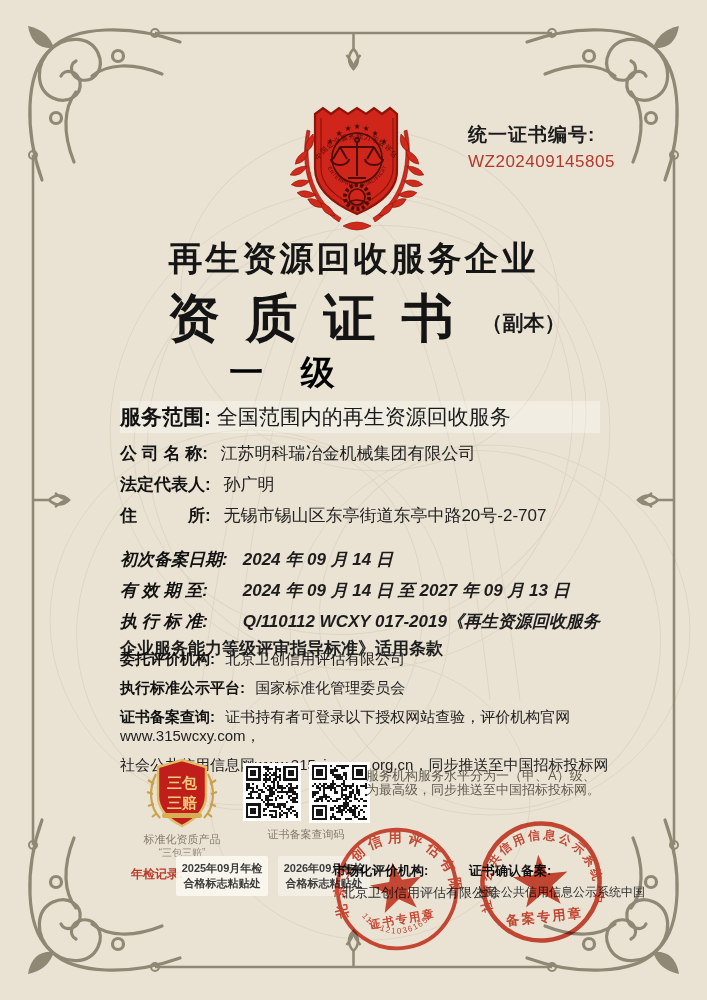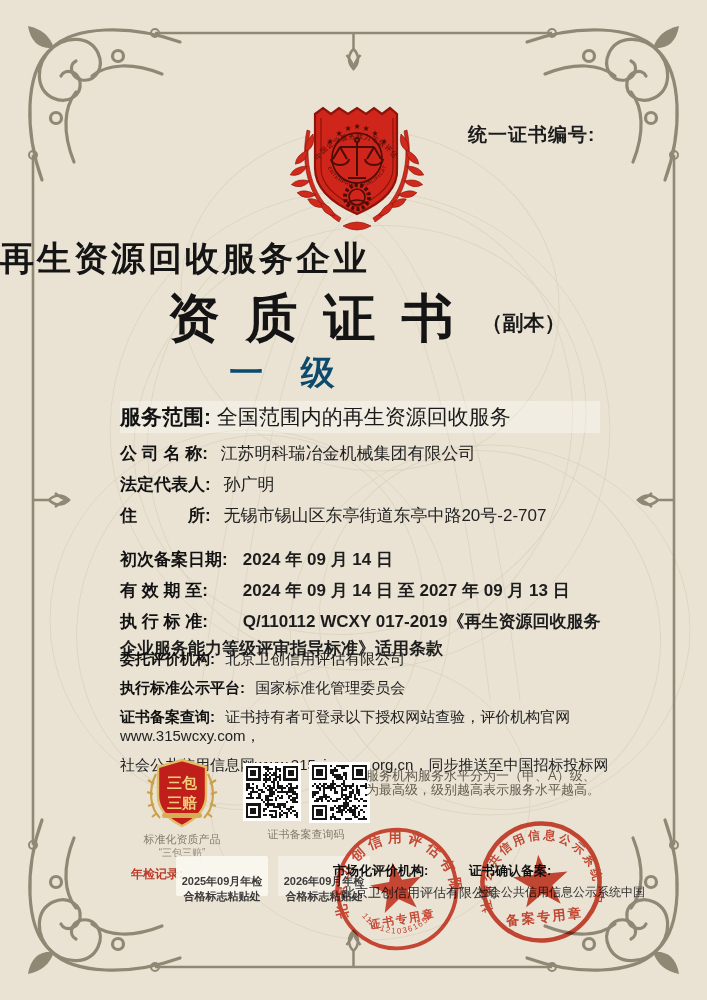--- a/index.html
+++ b/index.html
@@ -10,57 +10,57 @@
   
   .guilloche{left:0;top:0;pointer-events:none;}
   
   .border-art{left:0;top:0;pointer-events:none;}
   
   .emblem{left:277px;top:84px;}
   .certno{left:468px;top:124px;line-height:1.15;}
   .certno .lab{font-size:19px;font-weight:bold;color:#1c1c1c;letter-spacing:1px;}
   .certno .num{font-size:17px;color:#b5382b;margin-top:6px;letter-spacing:.5px;}
   
-  .title1{left:0;top:236px;width:707px;font-size:34px;font-weight:900;color:#151515;letter-spacing:3px;}
+  .title1{left:0;top:236px;width:707px;text-align:center;font-size:34px;font-weight:900;color:#151515;letter-spacing:3px;}
   .title2row{left:0;top:284px;width:707px;text-align:center;white-space:nowrap;}
   .title2{display:inline-block;font-size:52px;font-weight:900;color:#141414;letter-spacing:26px;margin-left:26px;}
   .copylab{display:inline-block;font-size:21px;font-weight:700;color:#1a1a1a;position:relative;top:-6px;margin-left:2px;}
-  .grade{left:0;top:350px;width:578px;text-align:center;font-size:34px;font-weight:900;color:#0c4a6e;letter-spacing:14px;}
+  .grade{left:0;top:350px;width:578px;text-align:center;font-size:34px;font-weight:900;color:#000000;letter-spacing:14px;}
   
   .info{left:120px;top:401px;width:480px;}
   .row{margin-bottom:8px;white-space:nowrap;}
   .scope-row{font-size:21px;margin-bottom:9px;background:rgba(255,255,252,.35);padding:2px 4px 2px 0;}
   .scope-row .lbl{font-weight:900;color:#121212;}
   .scope-row .val{color:#1a1a1a;}
   .info-row{font-size:17px;}
   .info-row .lbl{font-weight:900;color:#121212;margin-right:8px;}
   .info-row .val{color:#222;}
   
   .dates{left:120px;top:548px;width:480px;}
-  .date-row{font-size:17px;margin-bottom:8px;}
+  .date-row{font-size:17px;margin-bottom:8px;font-style:italic;}
   .date-row .lbl{font-weight:900;color:#121212;display:inline-block;min-width:118px;}
   .date-row .val{color:#1d1d1d;font-weight:600;}
   .wrap-line{font-size:17px;color:#1d1d1d;font-weight:600;margin-top:-4px;}
   
   .agency{left:120px;top:650px;width:480px;}
   .agency-row{font-size:15px;margin-bottom:10px;}
   .agency-row .lbl{font-weight:900;color:#121212;margin-right:6px;}
   .agency-row .val{color:#222;}
   .query2{font-size:15px;color:#222;margin-top:1px;white-space:nowrap;}
   
   .badge{left:146px;top:756px;}
   .badge-cap{left:126px;top:833px;width:112px;text-align:center;font-size:11px;color:#84796a;line-height:13px;}
   .badge-cap .c2{font-size:10px;color:#948a7a;}
   .qr{background:#fff;padding:3px;}
   .qr1{left:243px;top:763px;}
   .qr2{left:309px;top:762px;}
   .qr-cap{left:240px;top:827px;width:132px;text-align:center;font-size:11px;color:#84796a;}
   .grade-note{left:366px;top:769px;width:250px;font-size:13px;color:#5f5a4c;line-height:14px;}
   .annual-label{left:131px;top:866px;font-size:12px;font-weight:bold;color:#bb3a2a;}
-  .annual-box{width:92px;height:40px;background:rgba(250,248,240,.88);border-radius:2px;text-align:center;font-size:11px;font-weight:bold;color:#3c3c3c;line-height:15px;padding-top:18px;box-sizing:border-box;}
+  .annual-box{width:92px;height:40px;background:rgba(250,248,240,.88);border-radius:2px;text-align:center;font-size:11px;font-weight:bold;color:#3c3c3c;line-height:15px;padding-top:5px;box-sizing:border-box;}
   .box1{left:176px;top:856px;}
   .box2{left:278px;top:856px;background:rgba(248,245,236,.6);text-align:center;}
   .market{left:333px;top:862px;width:170px;}
   .market .lab{font-size:13px;font-weight:900;color:#111;}
   .market .val{font-size:13px;color:#2e2e2e;margin-top:4px;margin-left:9px;}
   .confirm{left:469px;top:862px;width:180px;}
   .confirm .lab{font-size:13px;font-weight:900;color:#111;}
   .confirm .val{font-size:12px;color:#2e2e2e;margin-top:4px;margin-left:8px;}
   .stamp{opacity:.9;mix-blend-mode:multiply;}
   .stamp1{left:330px;top:822px;transform:rotate(-10deg);}
@@ -193,20 +193,21 @@
 
     <g>
       <circle cx="80" cy="113" r="12" fill="none" stroke="#4a0d06" stroke-width="4" stroke-dasharray="3 2.4"></circle>
       <circle cx="80" cy="113" r="8" fill="#d0251b" stroke="#4a0d06" stroke-width="1.6"></circle>
       <path d="M70,119 q10,-6 20,0" fill="none" stroke="#4a0d06" stroke-width="1.6"></path>
     </g>
   </svg>
 
   <div class="abs certno">
     <div class="lab">统一证书编号:</div>
+    <div class="num">WZ202409145805</div>
   </div>
 
   <div class="abs title1">再生资源回收服务企业</div>
   <div class="abs title2row">
     <span class="title2">资质证书</span><span class="copylab">（副本）</span>
   </div>
   <div class="abs grade">一 级</div>
 
   <div class="abs info">
     <div class="row scope-row">
@@ -719,21 +720,21 @@
       <rect x="19" y="1" width="5" height="5" fill="#fff"></rect>
       <rect x="20" y="2" width="3" height="3" fill="#151515"></rect>
       <rect x="0" y="18" width="7" height="7" fill="#151515"></rect>
       <rect x="1" y="19" width="5" height="5" fill="#fff"></rect>
       <rect x="2" y="20" width="3" height="3" fill="#151515"></rect>
     </svg>
   <div class="abs qr-cap">证书备案查询码</div>
 
   <div class="abs grade-note">
     <div>服务机构服务水平分为一（甲、A）级、</div>
-    <div>为最高级，级别越高表示服务水平越高。</div>
+    <div>为最高级，同步推送至中国招标投标网。</div>
   </div>
 
   <div class="abs annual-label">年检记录:</div>
   <div class="abs annual-box box1">
     <div>2025年09月年检</div>
     <div>合格标志粘贴处</div>
   </div>
   <div class="abs annual-box box2">
     <div>2026年09月年检</div>
     <div>合格标志粘贴处</div>

